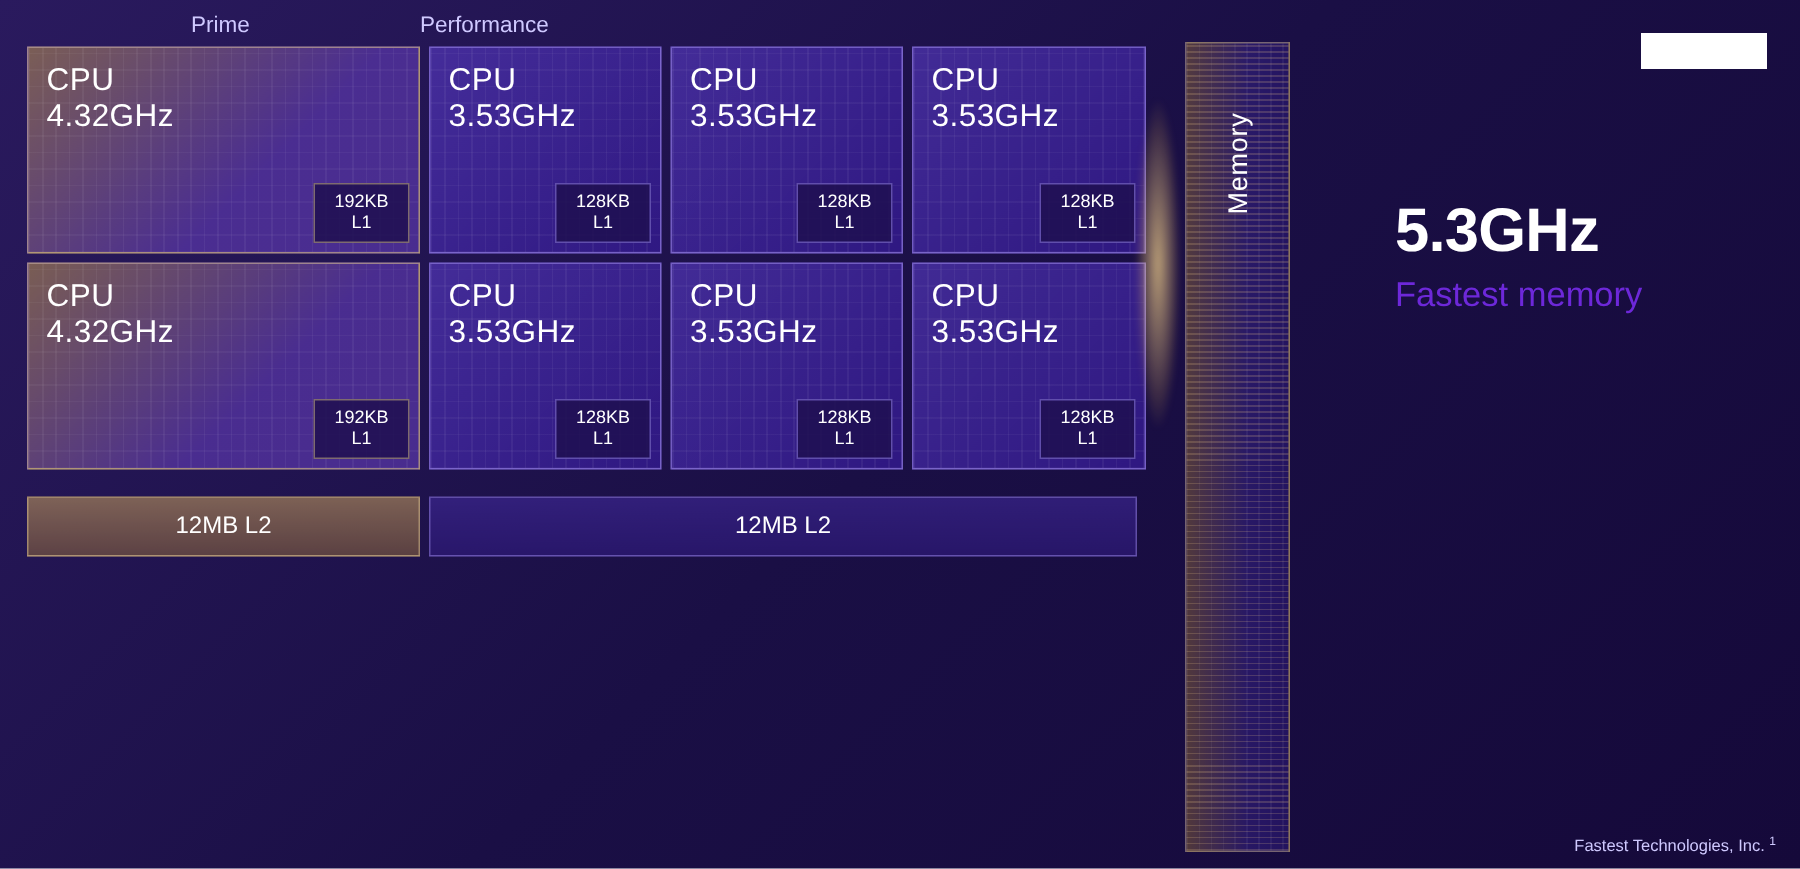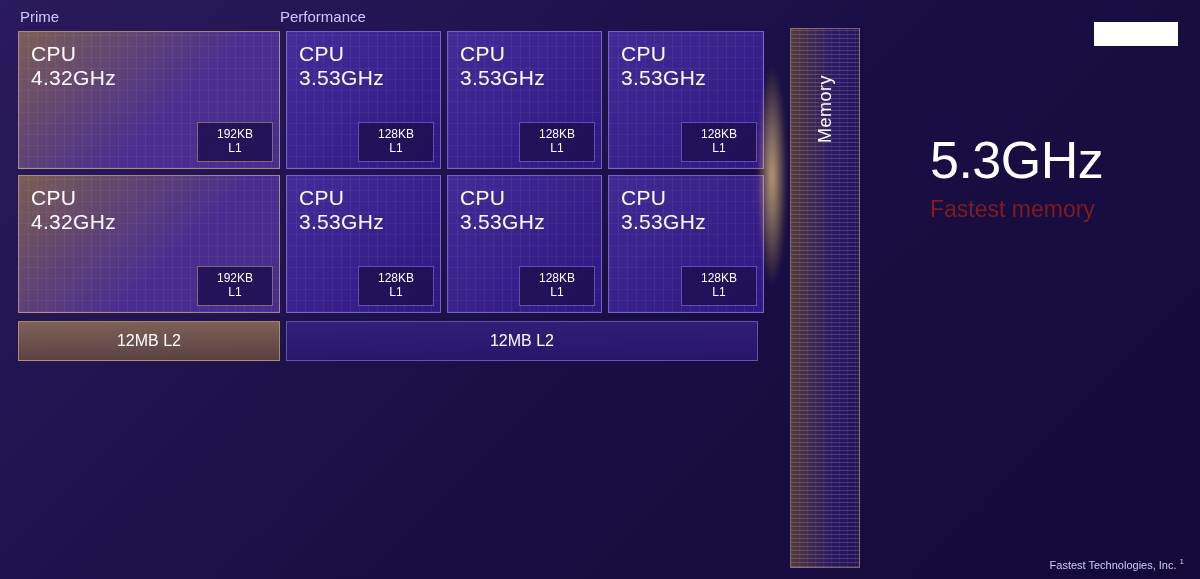--- a/index.html
+++ b/index.html
@@ -26,20 +26,21 @@
   top: 8px;
   width: 740px;
 }
 
 .labels {
   display: flex;
   font-size: 15px;
   font-weight: 300;
   color: #cfc9ff;
   margin-bottom: 6px;
+  text-align: center;
 }
 .labels .prime { width: 256px; padding-left: 2px; }
 .labels .perf { padding-left: 6px; }
 
 .core-grid {
   display: grid;
   grid-template-columns: 128px 128px 155px 155px 156px;
   grid-template-rows: 138px 138px;
   gap: 6px 6px;
 }
@@ -65,29 +66,29 @@
 .l1 {
   position: absolute;
   right: 6px;
   bottom: 6px;
   background: rgba(30,15,80,0.85);
   border: 1px solid rgba(160,140,255,0.5);
   font-size: 12px;
   line-height: 1.15;
   padding: 5px 8px;
   text-align: center;
-  width: 76px;
+  width: 64px;
 }
 .core.prime-core .l1 { border-color: rgba(200,180,130,0.55); }
 
 .l2-row {
   display: grid;
   grid-template-columns: 262px 472px;
   gap: 6px 6px;
-  margin-top: 8px;
+  margin-top: 18px;
 }
 .l2 {
   text-align: center;
   padding: 10px 0;
   font-size: 16px;
   border: 1px solid rgba(180,160,255,0.4);
   background: linear-gradient(180deg, rgba(70,45,170,0.5), rgba(45,25,120,0.7));
 }
 .l2.prime-l2 {
   background: linear-gradient(180deg, rgba(200,160,90,0.55), rgba(150,110,55,0.5));
@@ -146,22 +147,22 @@
   pointer-events: none;
 }
 
 
 .right-text {
   position: absolute;
   left: 930px;
   top: 130px;
   width: 260px;
 }
-.right-text .big  { font-size: 52px; font-weight: 400; letter-spacing: -0.5px; }
-.right-text .line { font-size: 23px; font-weight: 300; color: #7f1d1d; margin-top: 6px; }
+.right-text .big  { font-size: 41px; font-weight: 700; letter-spacing: -0.5px; }
+.right-text .line { font-size: 23px; font-weight: 300; color: #6d28d9; margin-top: 6px; }
 
 
 .logo-box {
   position: absolute;
   right: 22px;
   top: 22px;
   width: 84px;
   height: 24px;
   background: #fff;
 }

